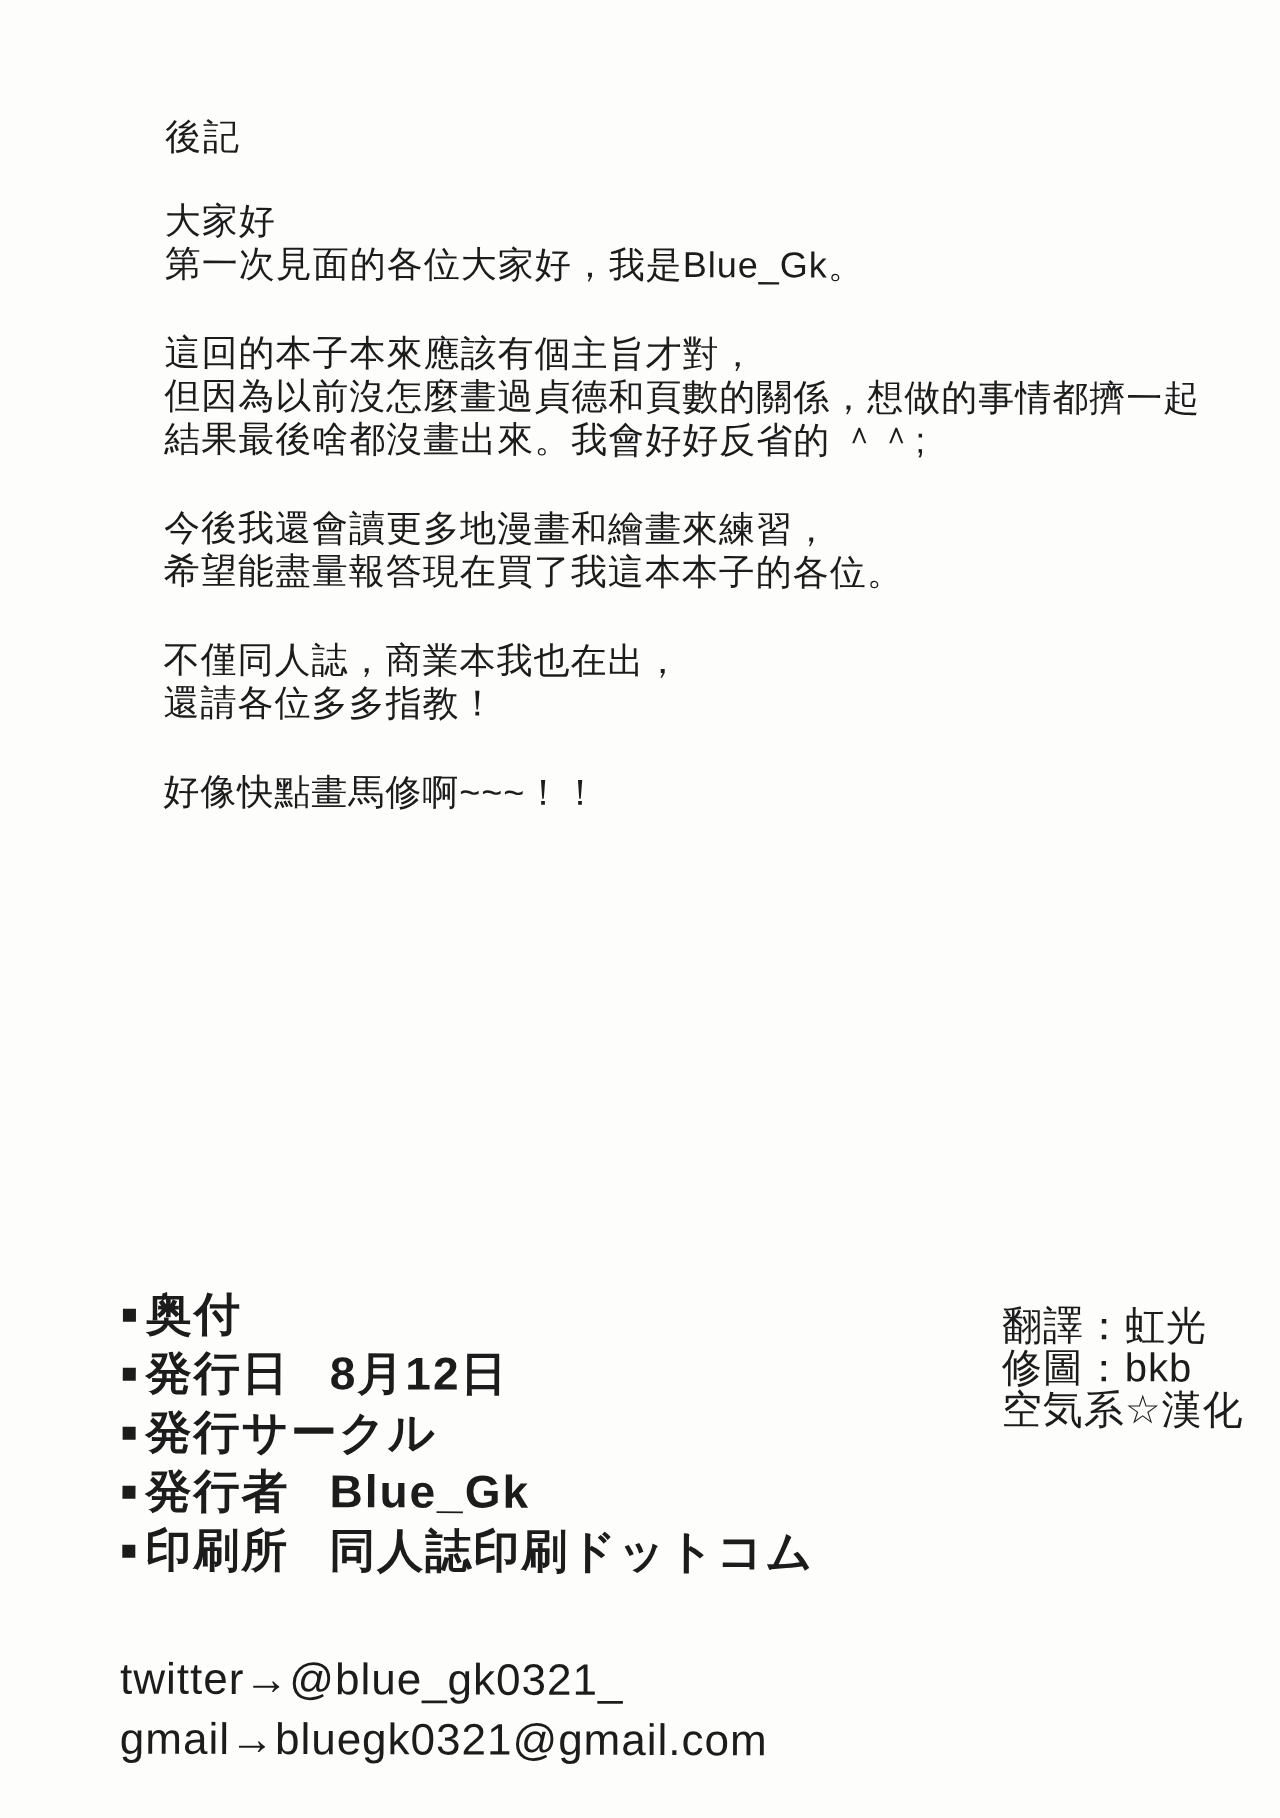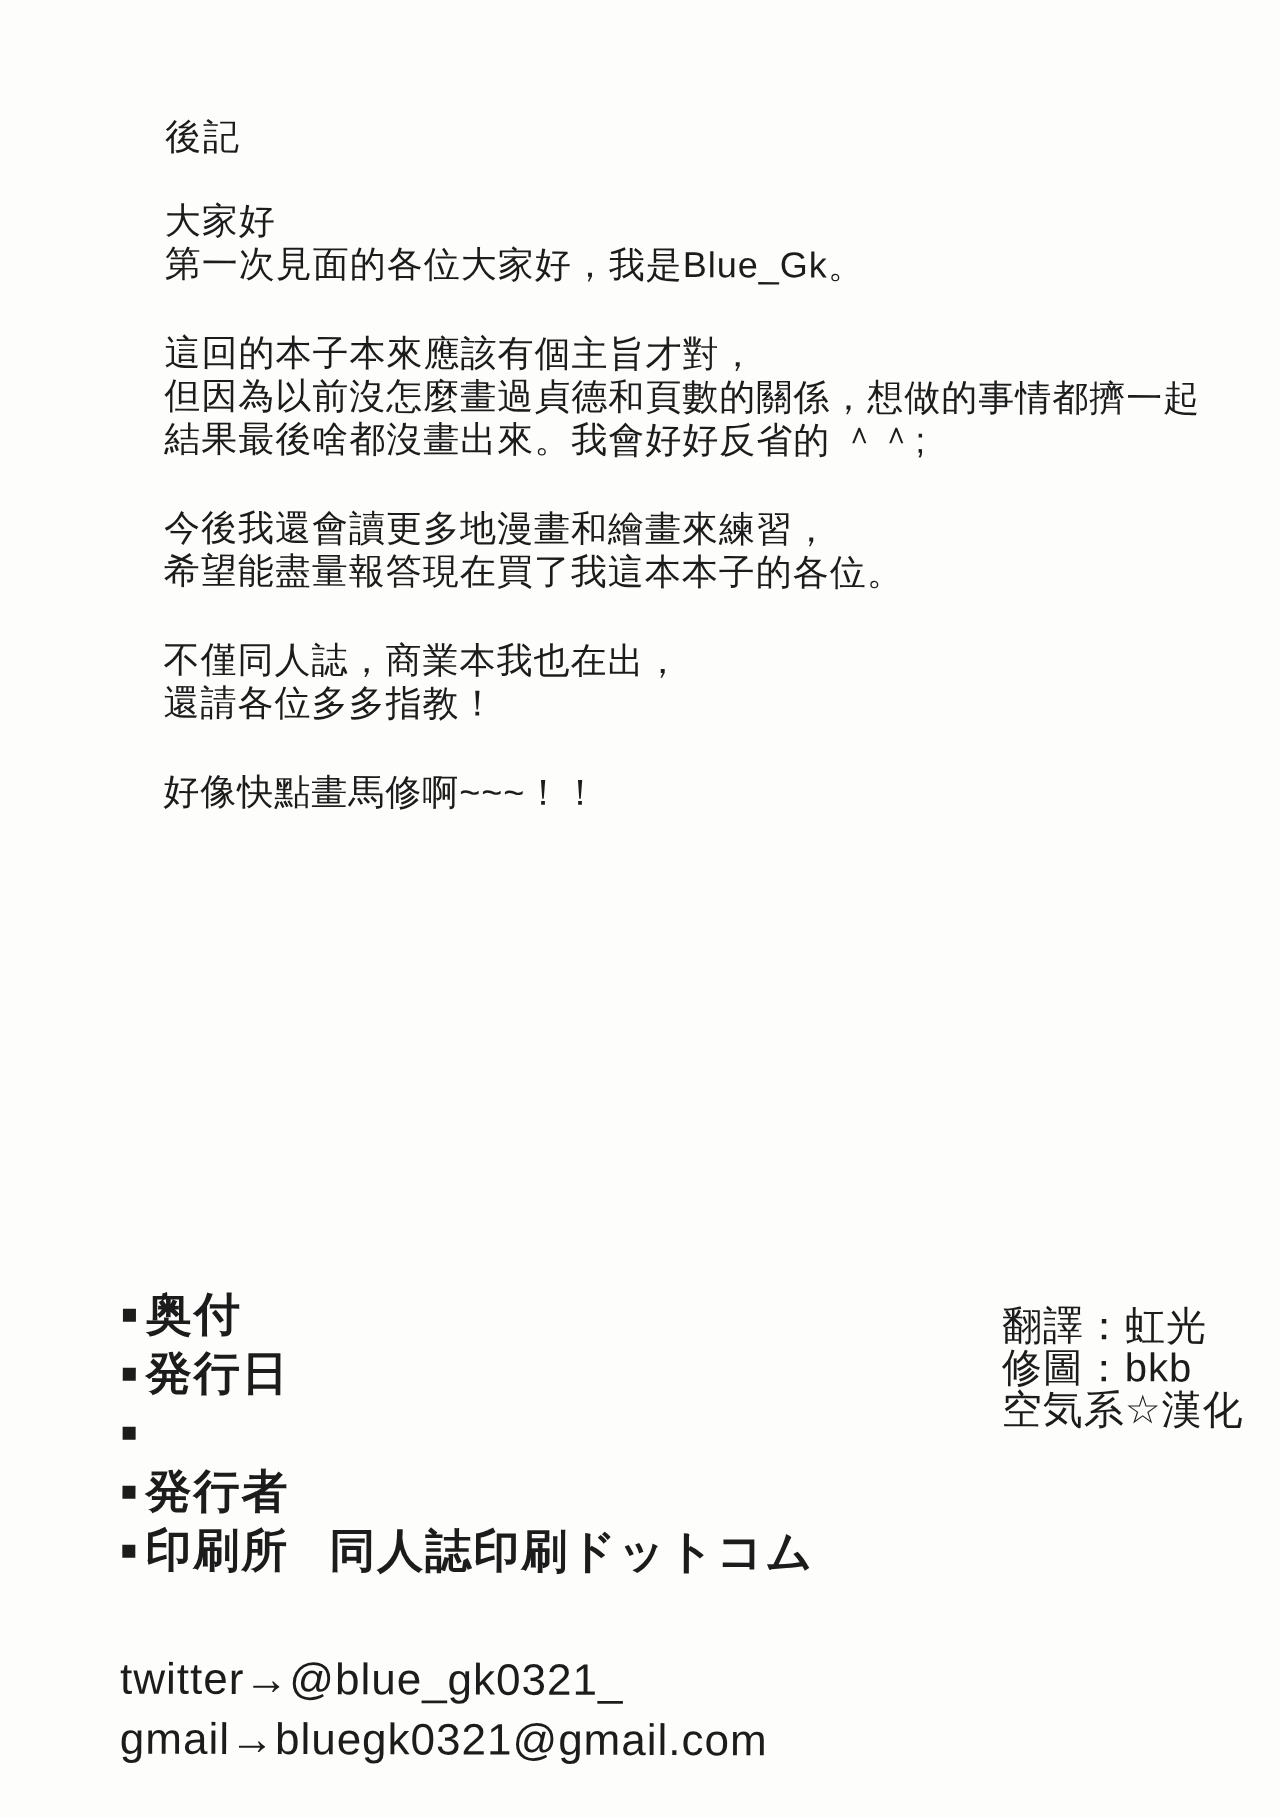--- a/index.html
+++ b/index.html
@@ -75,27 +75,30 @@
 
   <div class="colophon">
     <div class="row">
       <span class="bullet"></span>
       <span>奥付</span>
 
     </div>
     <div class="row">
       <span class="bullet"></span>
       <span>発行日</span>
+      <span class="value">8月12日</span>
     </div>
     <div class="row">
       <span class="bullet"></span>
+      <span>発行サークル</span>
     </div>
     <div class="row">
       <span class="bullet"></span>
       <span>発行者</span>
+      <span class="value">Blue_Gk</span>
     </div>
     <div class="row">
       <span class="bullet"></span>
       <span>印刷所</span>
       <span class="value">同人誌印刷ドットコム</span>
     </div>
   </div>
 
   <div class="credits">
     <div>翻譯：虹光</div>

